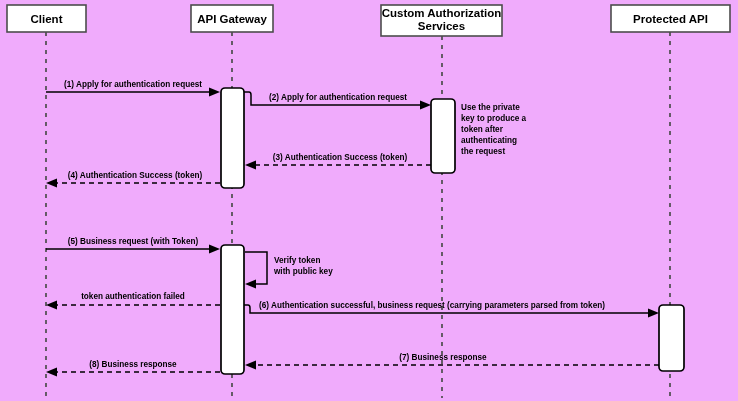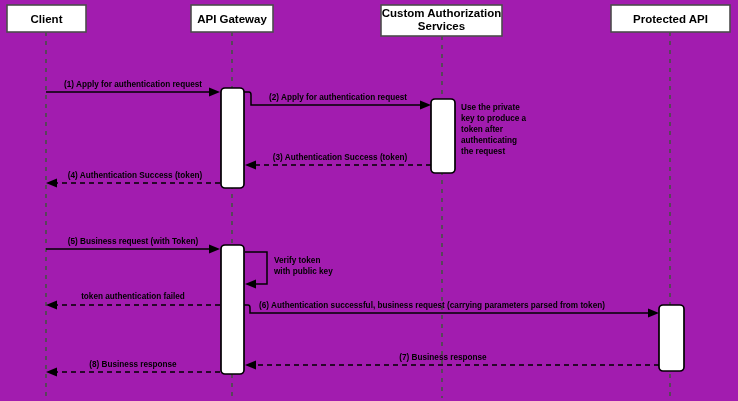--- a/index.html
+++ b/index.html
@@ -4,21 +4,21 @@
 <style>
   html, body {
     margin: 0;
     padding: 0;
     background: #ffffff;
   }
   #diagram-root {
     position: relative;
     width: 738px;
     height: 401px;
-    background: #a21caf;
+    background: #f0abfc;
     font-family: "Liberation Sans", sans-serif;
     overflow: hidden;
   }
   svg.canvas {
     position: absolute;
     left: 0;
     top: 0;
     width: 738px;
     height: 401px;
   }

